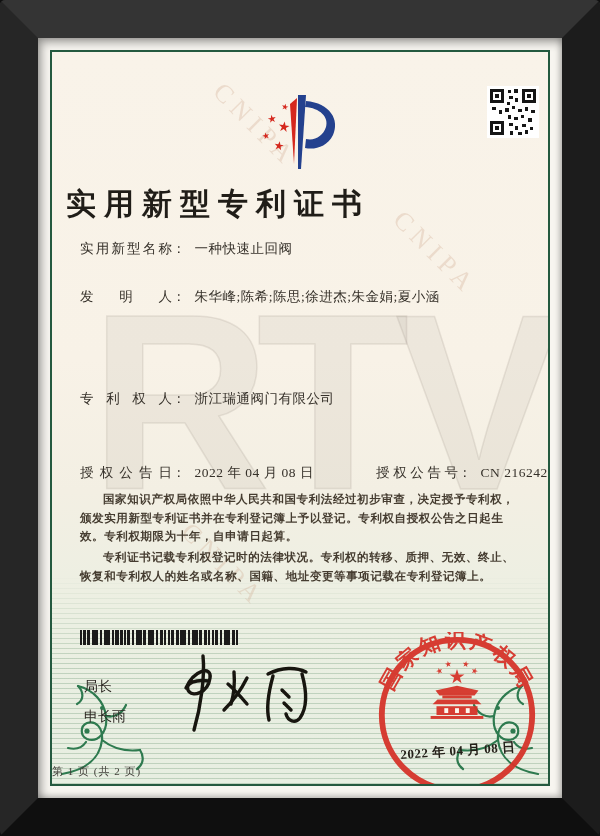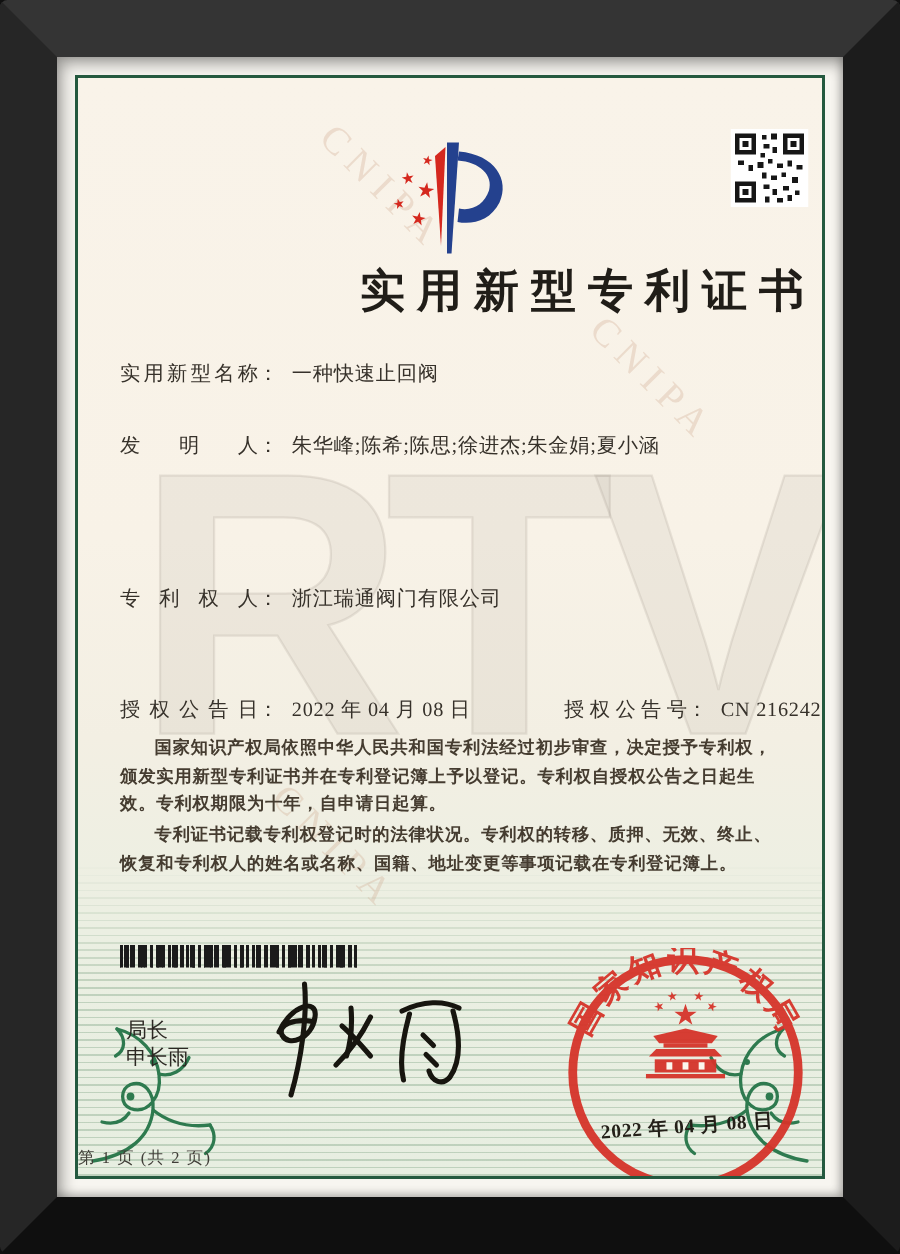--- a/index.html
+++ b/index.html
@@ -36,21 +36,21 @@
 
   
   .corner{position:absolute;bottom:6px;width:100px;height:100px;z-index:2;}
   .corner-bl{left:4px;}
   .corner-br{right:4px;transform:scaleX(-1);}
 
   
   .cert-no{position:absolute;left:28px;top:36px;z-index:3;font-size:12.5px;letter-spacing:2px;color:#3b352c;}
   .qr{position:absolute;left:435px;top:34px;width:52px;height:52px;z-index:3;}
   .logo{position:absolute;left:196px;top:40px;width:104px;height:80px;z-index:3;}
-  .title{position:absolute;left:0;right:0;top:118px;margin:4px;z-index:3;text-align:right;
+  .title{position:absolute;left:0;right:0;top:118px;margin:14px;z-index:3;text-align:left;
     font-size:30px;font-weight:700;letter-spacing:8px;color:#201d18;}
 
   
   .frow{position:absolute;left:28px;right:20px;z-index:3;font-size:13.5px;color:#36312a;white-space:nowrap;}
   .flabel{display:inline-block;width:92px;text-align:justify;text-align-last:justify;vertical-align:top;}
   .fcolon{display:inline-block;margin-right:9px;}
   .fvalue{letter-spacing:.5px;}
   .fgroup2{position:absolute;left:296px;top:0;}
   .fgroup2 .flabel{width:82px;}
 
@@ -62,21 +62,21 @@
   
   .barcode{position:absolute;left:28px;top:578px;width:158px;height:15px;z-index:3;
     background:
       repeating-linear-gradient(90deg,#1b1b1b 0 2px,transparent 2px 4px),
       repeating-linear-gradient(90deg,#1b1b1b 0 1px,transparent 1px 7px),
       repeating-linear-gradient(90deg,transparent 0 3px,#1b1b1b 3px 6px,transparent 6px 11px);}
 
   
   .director{position:absolute;left:32px;top:626px;z-index:3;
     font-family:"Liberation Sans","DejaVu Sans",sans-serif;font-size:14px;color:#2c2823;}
-  .director .nm{margin-top:0;}
+  .director .nm{margin-top:12px;}
   .sign{position:absolute;left:120px;top:594px;width:152px;height:94px;z-index:4;}
 
   
   .seal{position:absolute;left:322px;top:580px;width:166px;height:166px;z-index:5;opacity:.95;}
   .seal-date{position:absolute;left:318px;top:690px;width:176px;z-index:6;text-align:center;
     font-size:13px;font-weight:700;letter-spacing:.5px;color:#242019;transform:rotate(-4deg);}
 
   
   .footer{position:absolute;left:0;right:0;top:712px;z-index:3;text-align:left;
     font-size:11px;letter-spacing:1px;color:#403e38;}

